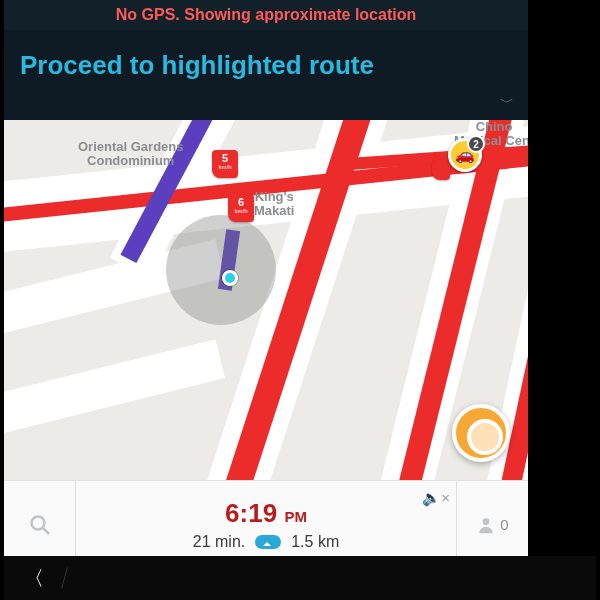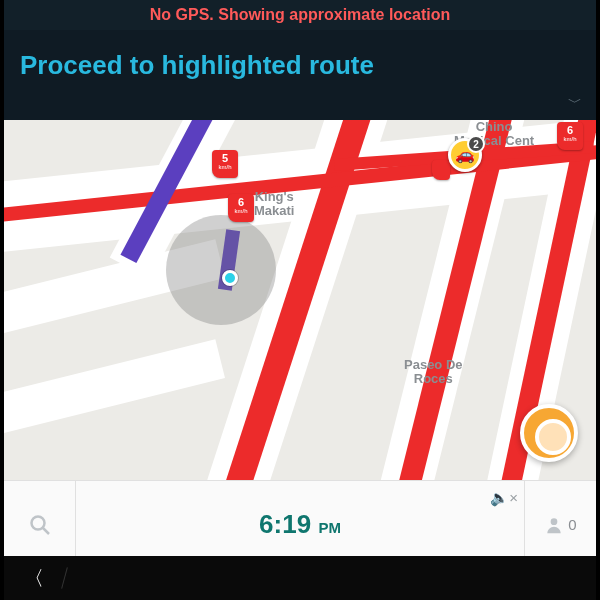--- a/index.html
+++ b/index.html
@@ -1,17 +1,17 @@
 <!DOCTYPE html>
 <html><head>
 <meta charset="utf-8">
 <style>
 * { margin:0; padding:0; box-sizing:border-box; font-family:-apple-system,Helvetica,Arial,sans-serif; }
 body { width:600px; height:600px; background:#000; overflow:hidden; position:relative; }
-.frame { position:absolute; left:4px; top:0; width:592px; height:596px; background:#fff; }
+.frame { position:absolute; left:4px; top:0; width:524px; height:596px; background:#fff; }
 .alert { background:#122029; color:#ff5a5a; text-align:center; font-weight:700; font-size:16px; padding:6px 0; }
 .header { background:#0f1b24; height:90px; position:relative; padding:20px 16px 12px; }
 .header .instr { color:#29b9df; font-size:26px; font-weight:600; }
 .header .chev { position:absolute; right:14px; bottom:8px; color:#5a6a74; font-size:14px; }
 .map { position:relative; height:360px; background:#ecebe7; overflow:hidden; }
 .road { position:absolute; background:#fff; }
 .traffic { position:absolute; background:#ec2b2b; }
 .route { position:absolute; background:#5b3fbf; }
 .poi { position:absolute; color:#8a8e92; font-size:13px; font-weight:600; text-align:center; line-height:1.1; }
 .spd { position:absolute; width:26px; height:28px; background:#ec2b2b; border-radius:4px 4px 4px 8px; color:#fff; font-size:11px; font-weight:700; text-align:center; line-height:1; padding-top:3px; box-shadow:0 1px 2px rgba(0,0,0,.3); }
@@ -22,21 +22,21 @@
 .hazard { position:absolute; width:34px; height:34px; border-radius:50%; background:#ffcd33; border:3px solid #fff; box-shadow:0 1px 3px rgba(0,0,0,.4); }
 .hazard::after { content:"🚗"; font-size:16px; position:absolute; left:4px; top:4px; }
 .hazard .badge { position:absolute; right:-6px; top:-6px; width:18px; height:18px; border-radius:50%; background:#4a4a4a; border:2px solid #fff; color:#fff; font-size:10px; text-align:center; line-height:15px; font-weight:700; }
 .fab { position:absolute; right:18px; bottom:18px; width:58px; height:58px; border-radius:50%; background:#f7a733; border:4px solid #fff; box-shadow:0 2px 6px rgba(0,0,0,.3); }
 .fab::after { content:""; position:absolute; left:11px; top:11px; width:28px; height:28px; border-radius:50%; background:#ffe1b8; border:4px solid #fff; }
 .bottom { position:relative; height:88px; background:#fafafa; border-top:1px solid #e0e0e0; display:flex; }
 .bpanel { flex:1; display:flex; flex-direction:column; align-items:center; justify-content:center; }
 .bside { width:72px; border-left:1px solid #e0e0e0; border-right:1px solid #e0e0e0; display:flex; align-items:center; justify-content:center; gap:4px; color:#bfc4c8; }
 .bside:first-child { border-left:0; }
 .bside:last-child { border-right:0; }
-.time { font-size:26px; font-weight:600; color:#0f766e; }
+.time { font-size:26px; font-weight:600; color:#b91c1c; }
 .time .ampm { font-size:15px; font-weight:600; }
 .sub { display:flex; align-items:center; gap:10px; font-size:16px; color:#3a3a3a; margin-top:4px; }
 .cloud { width:26px; height:14px; border-radius:10px; background:#2aa7d6; position:relative; }
 .cloud::after { content:""; position:absolute; left:8px; top:3px; border:4px solid transparent; border-bottom-color:#fff; }
 .mute { position:absolute; right:78px; top:8px; color:#9aa0a4; font-size:15px; }
 .sysbar { position:absolute; left:4px; bottom:0; width:592px; height:44px; background:#0a0a0a; display:flex; align-items:center; padding:0 20px; }
 .sysbar .bk { color:#fff; font-size:20px; }
 .sysbar .div { width:1px; height:22px; background:#333; margin-left:20px; transform:rotate(15deg); }
 </style>
 </head>
@@ -64,24 +64,24 @@
     <div class="traffic" style="left:534px;top:-20px;width:20px;height:420px;transform:rotate(12deg)"></div>
     <div class="traffic" style="left:-20px;top:56px;width:640px;height:14px;transform:rotate(-6deg)"></div>
     <div class="traffic" style="left:330px;top:30px;width:260px;height:12px;transform:rotate(-4deg)"></div>
 
     <div class="route" style="left:160px;top:-40px;width:18px;height:190px;transform:rotate(28deg)"></div>
     <div class="route" style="left:218px;top:110px;width:14px;height:60px;transform:rotate(8deg)"></div>
 
     <div class="loc-ring" style="left:162px;top:95px"></div>
     <div class="loc-dot" style="left:218px;top:150px"></div>
 
+    <div class="poi" style="left:74px;top:20px;white-space:pre">Oriental Gardens
+Condominium</div>
     <div class="poi" style="left:250px;top:70px;white-space:pre">King's
 Makati</div>
-    <div class="poi" style="left:400px;top:238px;white-space:pre">Paseo De
-Roces</div>
     <div class="poi" style="left:450px;top:0;white-space:pre">Chino
 Medical Cent</div>
 
     <div class="spd" style="left:208px;top:30px"><span>5</span><small>km/h</small></div>
     <div class="spd" style="left:224px;top:74px"><span>6</span><small>km/h</small></div>
     <div class="spd" style="left:553px;top:2px"><span>6</span><small>km/h</small></div>
     <div class="spd" style="left:428px;top:40px;width:18px;height:20px;font-size:8px"></div>
 
     <div class="hazard" style="left:444px;top:18px">
       <div class="badge">2</div>
@@ -93,20 +93,25 @@
   <div class="bottom">
     <div class="bside" style="border-right:1px solid #e0e0e0">
       <svg width="24" height="24" viewBox="0 0 24 24" fill="none" stroke="#bfc4c8" stroke-width="2.5">
           <circle cx="10" cy="10" r="6.5"></circle>
           <line x1="15" y1="15" x2="21" y2="21"></line>
         </svg>
     </div>
     <div class="bpanel">
       <div class="mute">🔈×</div>
       <div class="time"><span>6:19</span> <span class="ampm">PM</span></div>
+      <div class="sub">
+        <span>21 min.</span>
+        <span class="cloud"></span>
+        <span>1.5 km</span>
+      </div>
     </div>
     <div class="bside">
       <svg width="20" height="20" viewBox="0 0 24 24" fill="#bfc4c8">
           <circle cx="12" cy="8" r="4"></circle>
           <path d="M4 22c0-4.4 3.6-8 8-8s8 3.6 8 8z"></path>
         </svg>
       <span style="color:#8a8e92;font-size:15px">0</span>
     </div>
   </div>
 </div>

